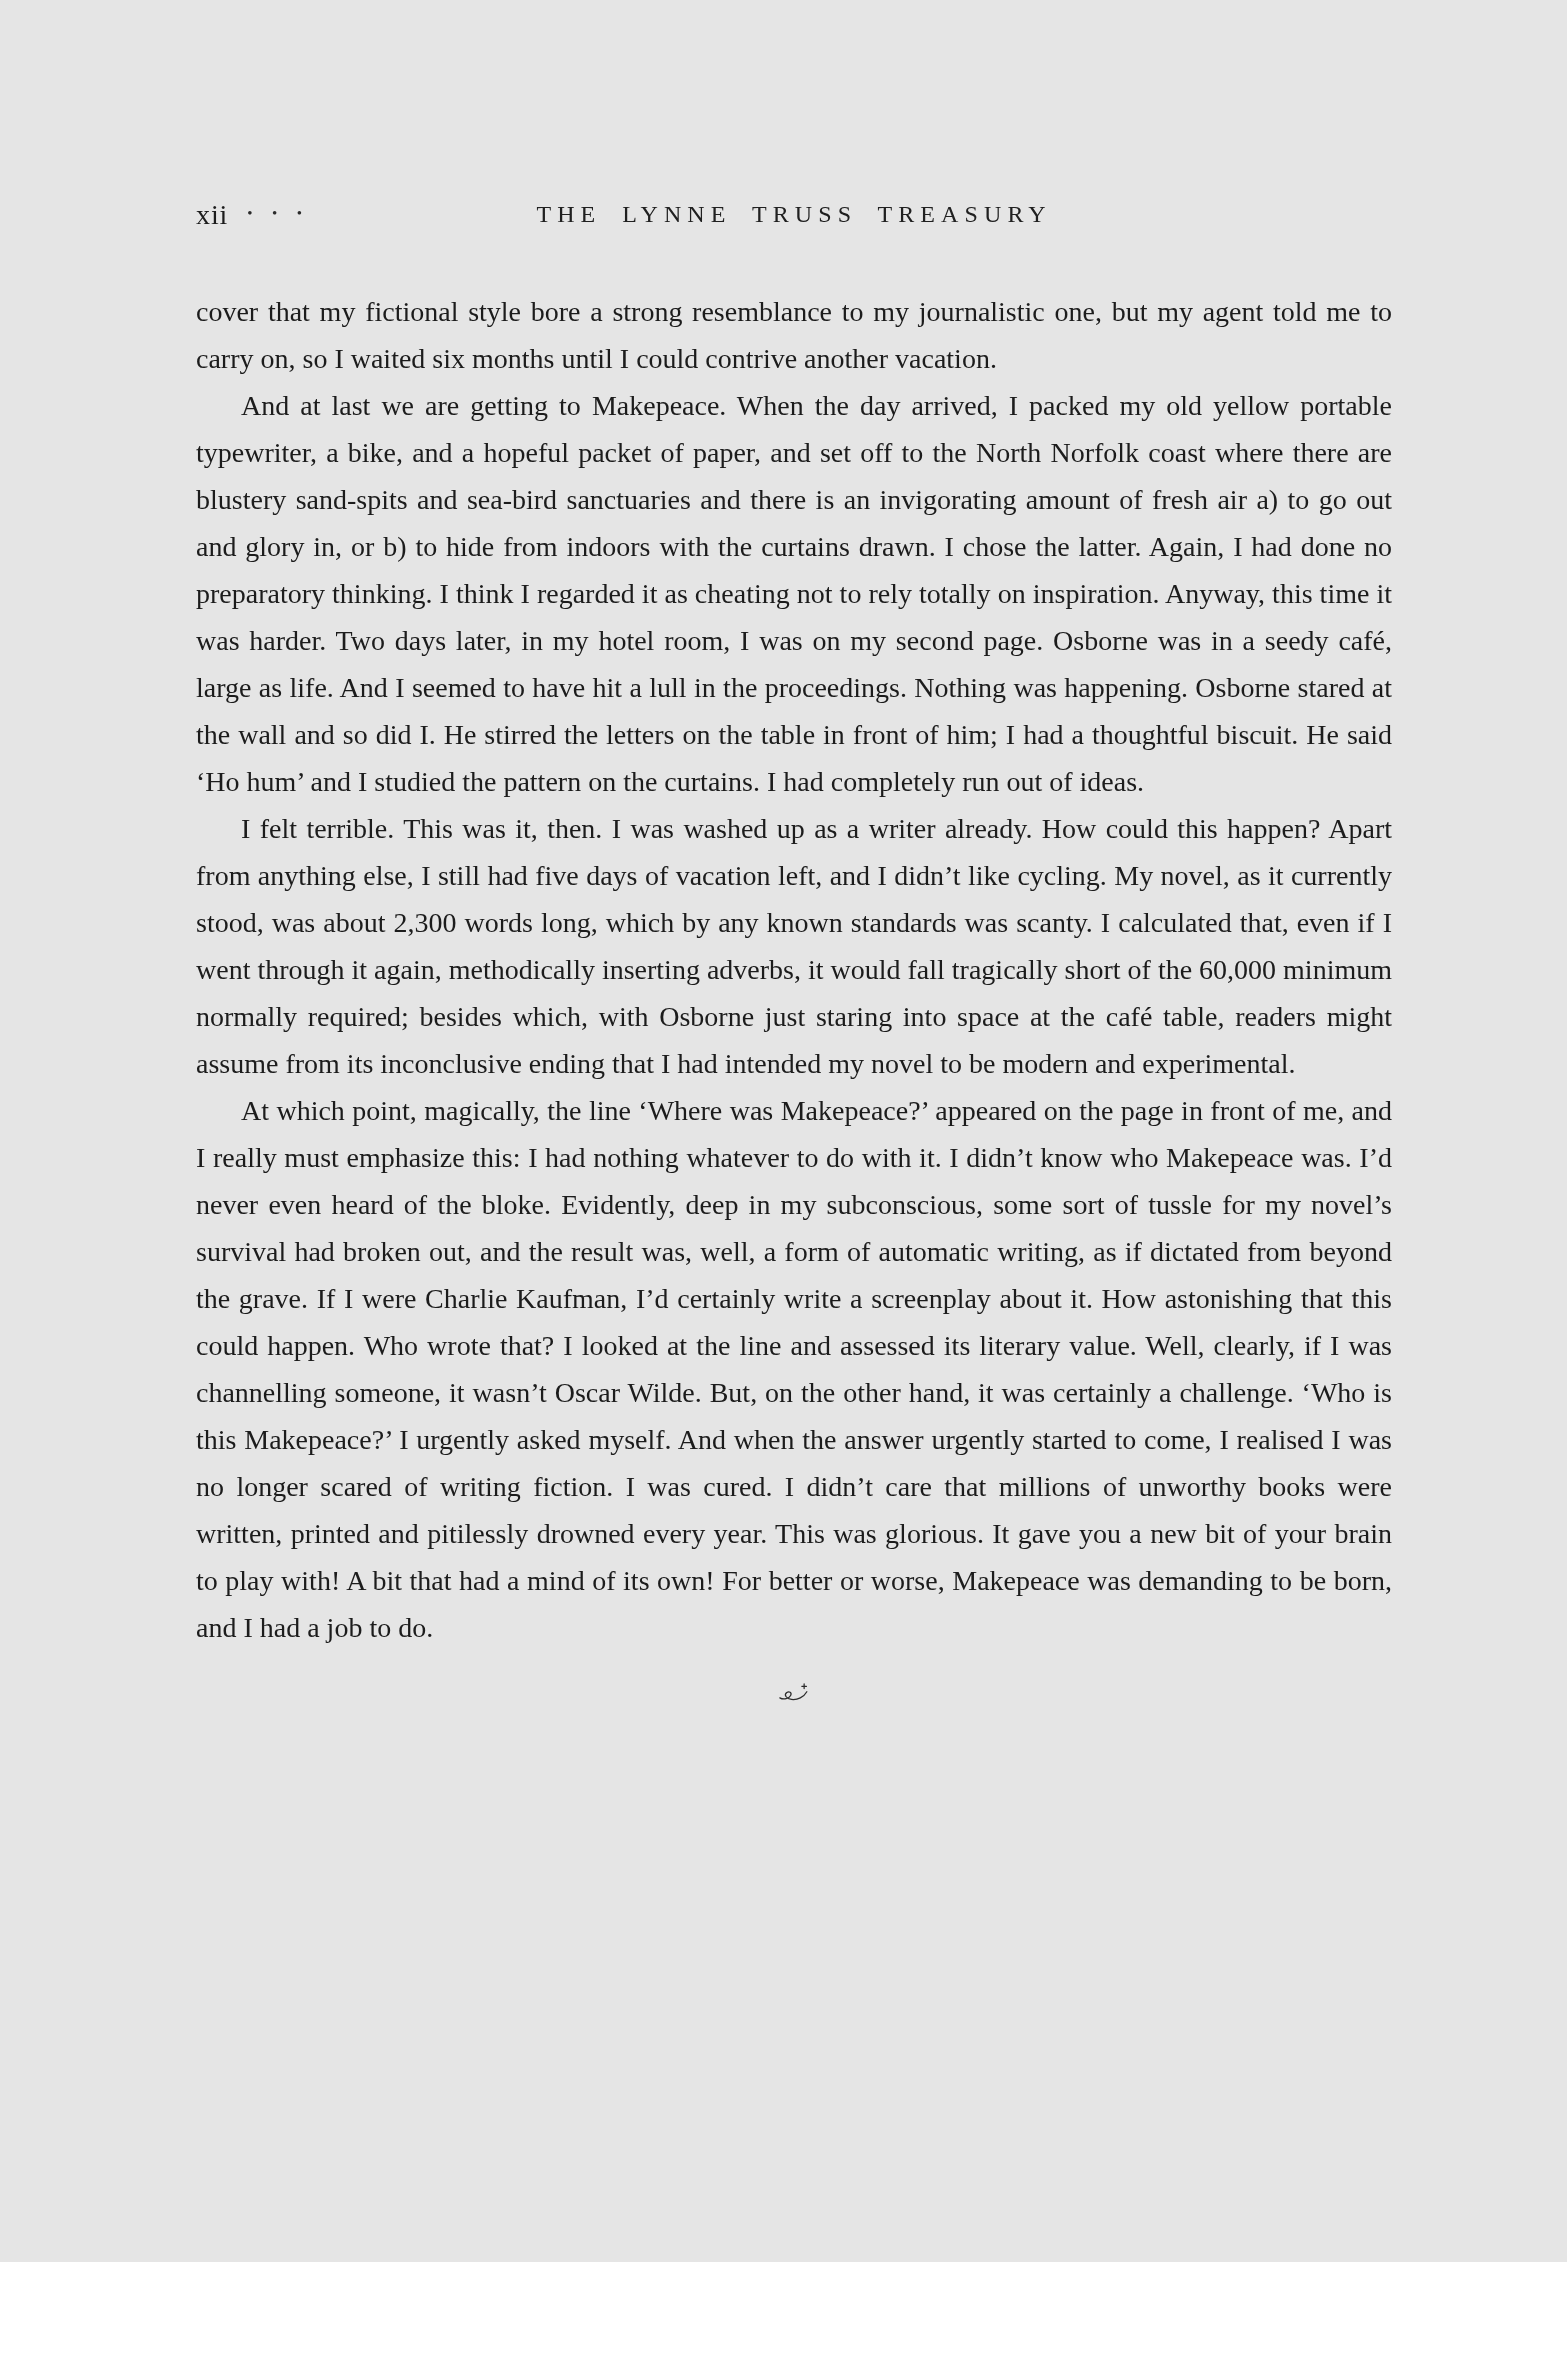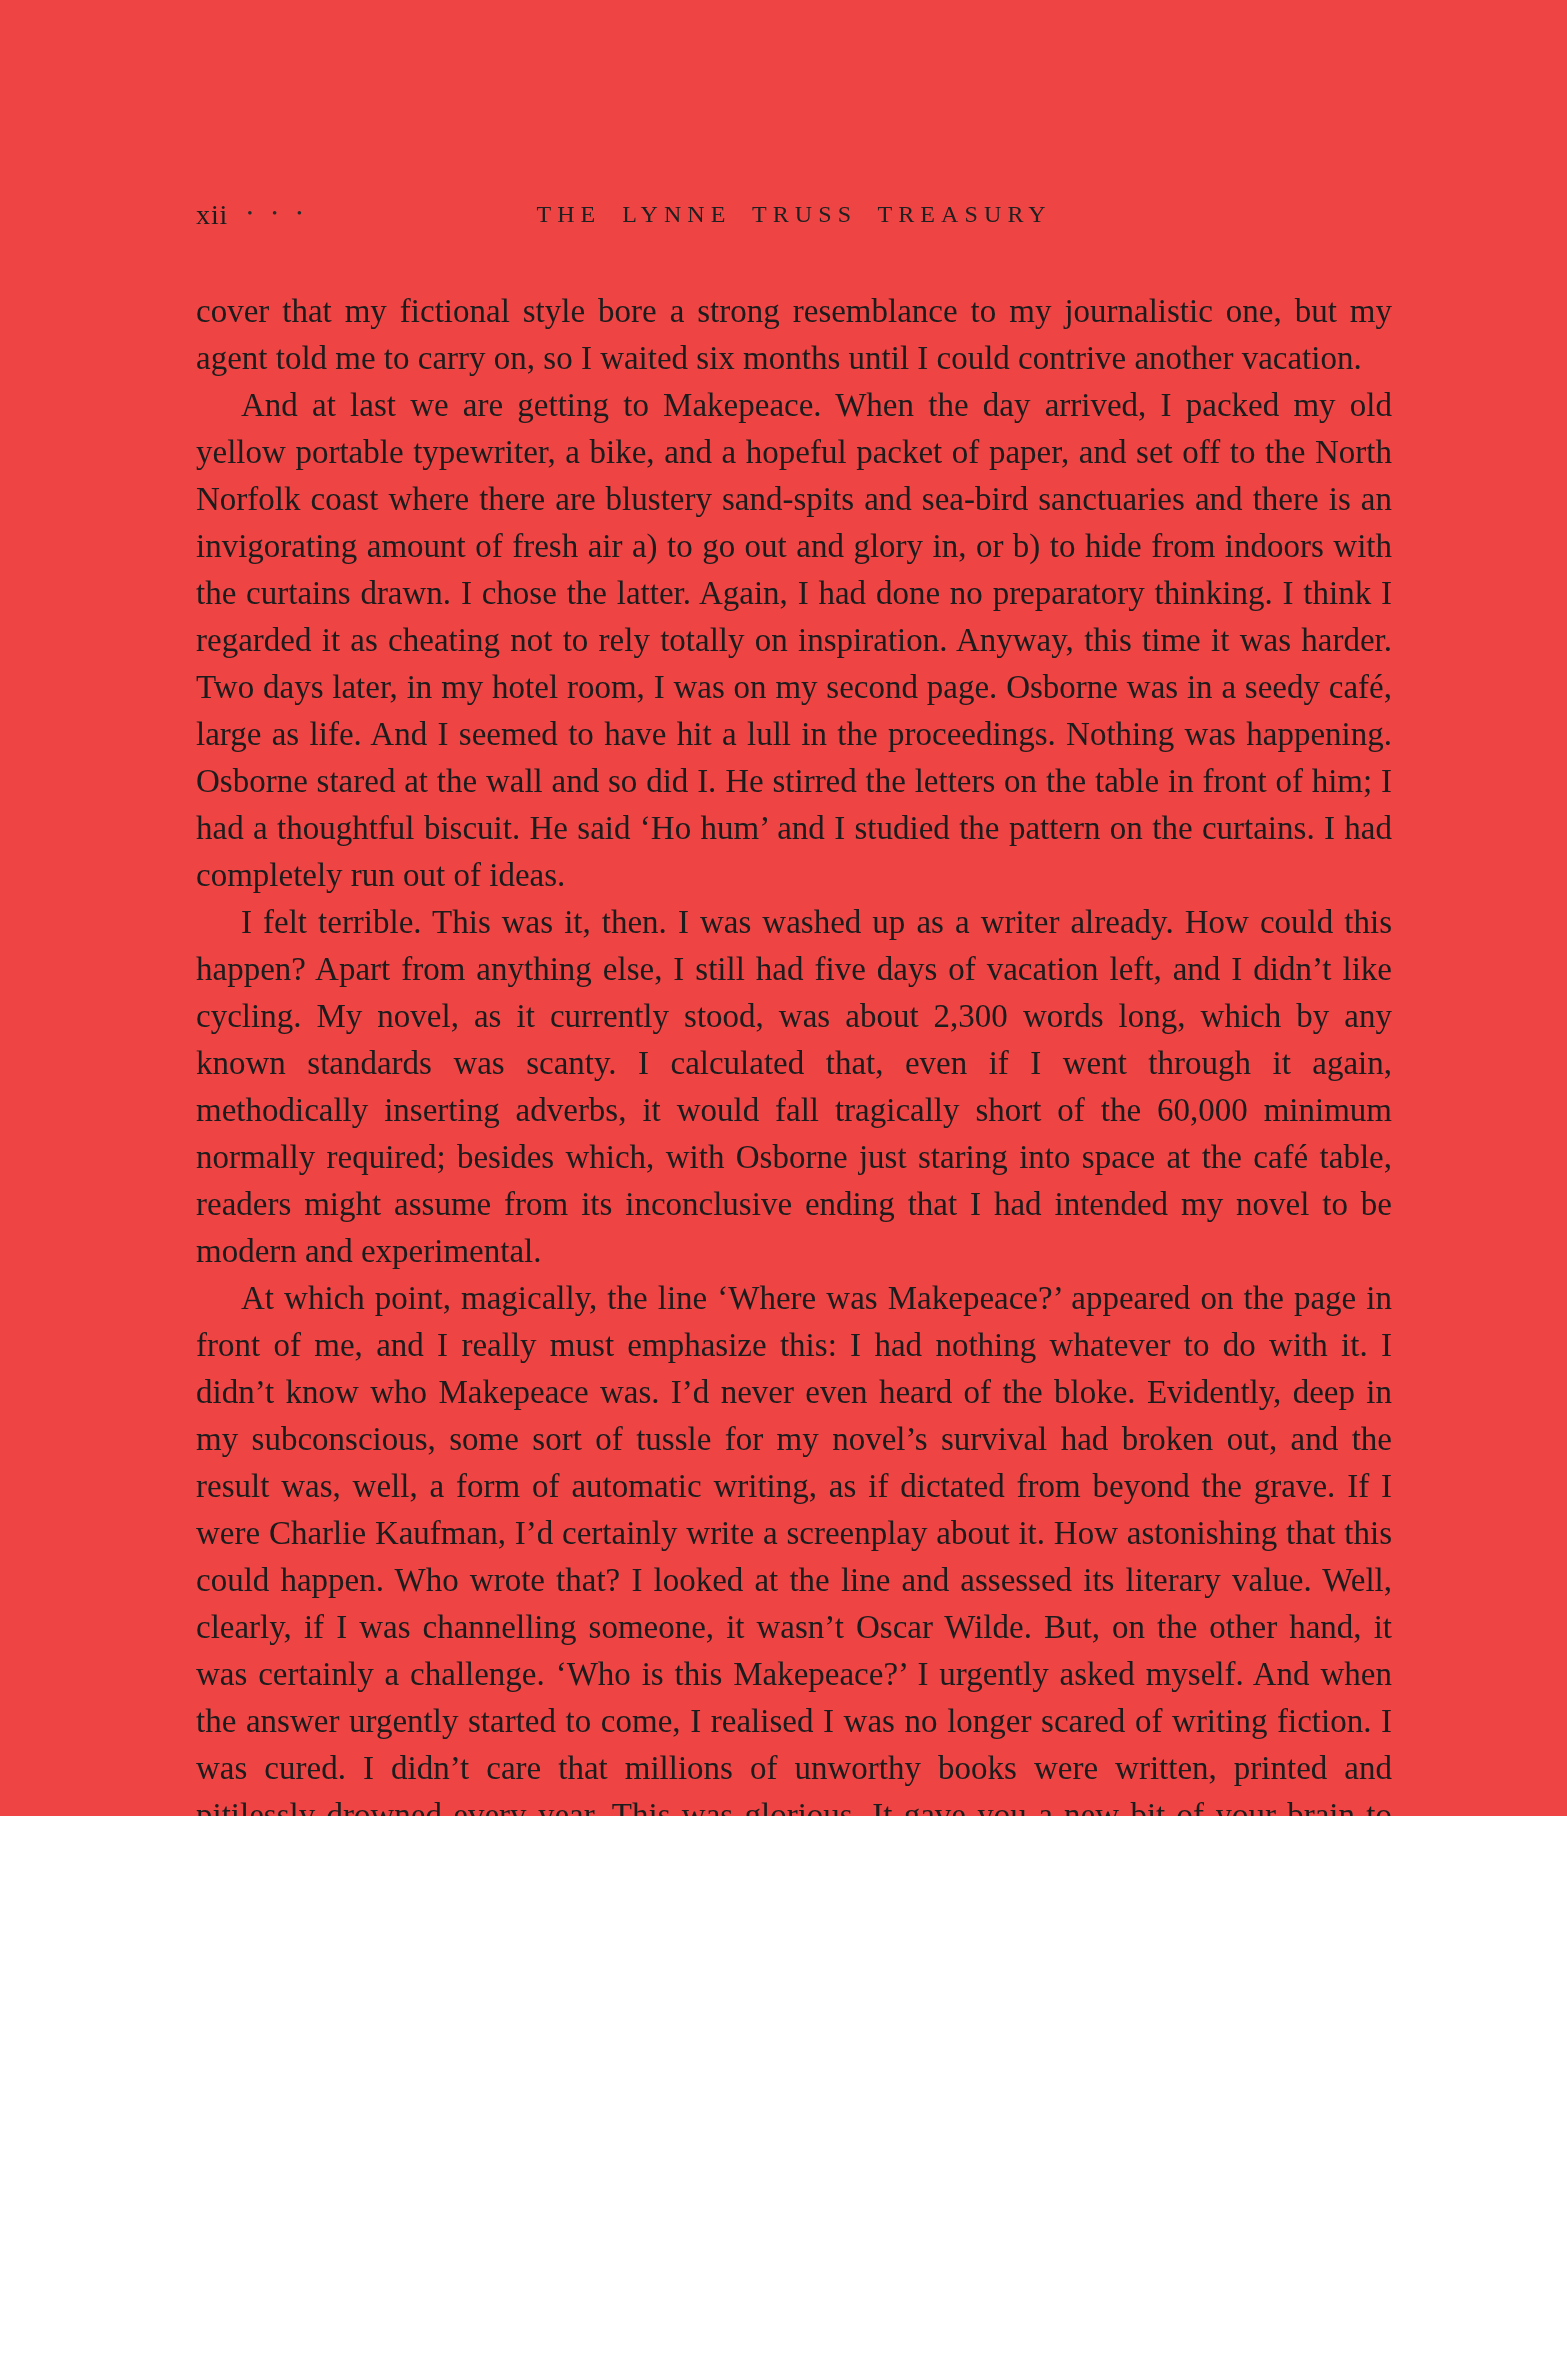--- a/index.html
+++ b/index.html
@@ -3,23 +3,23 @@
 <meta charset="utf-8">
 <style>
   html, body {
     margin: 0;
     padding: 0;
     background: #ffffff;
   }
   .page {
     position: relative;
     width: 1568px;
-    height: 1816px;
+    height: 2262px;
     margin: 0 auto;
-    background: #ef4444;
+    background: #e5e5e5;
     box-sizing: border-box;
     padding: 199px 176px 0 196px;
     font-family: "Liberation Serif", "DejaVu Serif", serif;
     color: #1c1c1c;
   }
   .page-header {
     position: relative;
     height: 38px;
     margin-bottom: 51px;
   }
@@ -48,21 +48,21 @@
     top: 1.7px;
     transform: translateX(-50%);
     font-size: 24px;
     letter-spacing: 6.1px;
     word-spacing: 8.7px;
     white-space: nowrap;
     color: #202020;
   }
   .body-text p {
     margin: 0;
-    font-size: 33px;
+    font-size: 28px;
     line-height: 47px;
     text-align: justify;
     text-justify: inter-word;
     color: #1c1c1c;
   }
   .body-text p.indent {
     text-indent: 45px;
   }
   .section-ornament {
     margin-top: 30px;

